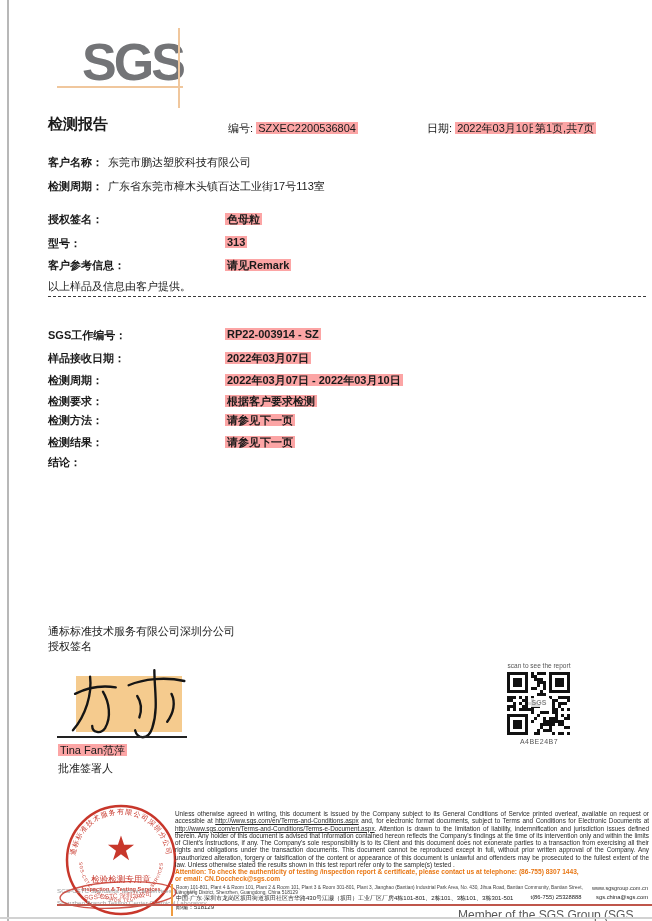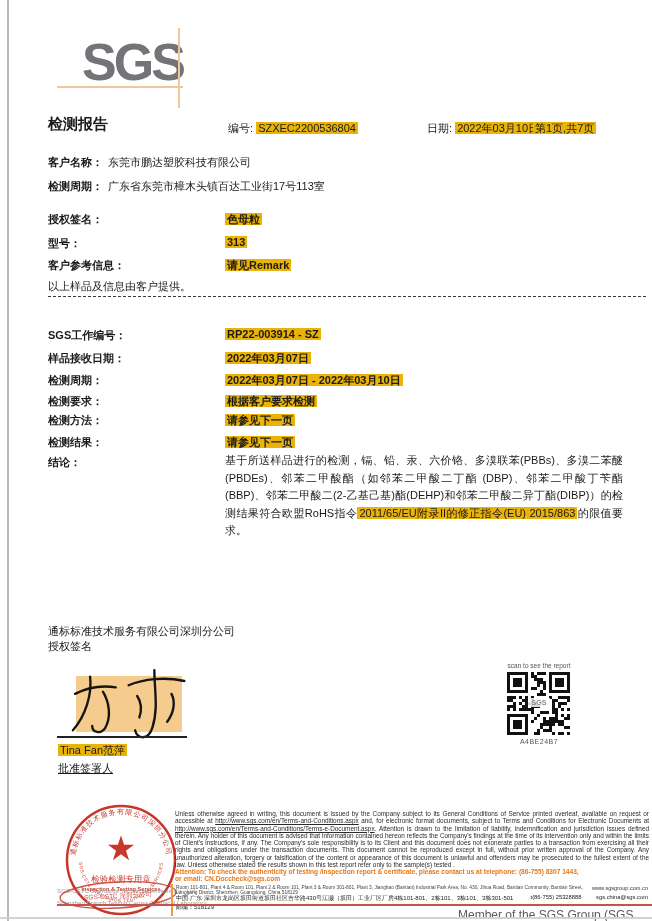--- a/index.html
+++ b/index.html
@@ -8,40 +8,40 @@
   .abs{position:absolute;}
   .edge-line{left:7px;top:0;width:2px;height:921px;background:#b8b8b8;}
   
   .logo-text{left:82px;top:36px;font-size:52px;font-weight:bold;color:#737477;letter-spacing:-3px;line-height:1;}
   .logo-hline{left:57px;top:86px;width:126px;height:2px;background:#f0c79d;}
   .logo-vline{left:178px;top:28px;width:2px;height:80px;background:#f0c79d;}
   .doc-title{left:48px;top:115px;font-size:15px;font-weight:bold;}
   .hdr-no{left:228px;top:121px;font-size:11px;}
   .hdr-date{left:427px;top:121px;font-size:11px;}
   .hdr-page{left:533px;top:121px;font-size:11px;}
-  .hl{background:#eab308;padding:0 2px;}
+  .hl{background:#fca5a5;padding:0 2px;}
   
   .row{left:48px;font-size:11px;white-space:nowrap;}
   .row .lbl{font-weight:bold;}
   .row .v1{position:absolute;left:60px;top:0;font-weight:normal;}
   .row .v2{position:absolute;left:177px;top:0;font-weight:bold;}
   .note{left:48px;top:279px;font-size:11px;}
   .dash{left:48px;top:296px;width:600px;height:1px;
         background:repeating-linear-gradient(90deg,#3a3a3a 0 3px,transparent 3px 5px);}
   
   .concl-lbl{left:48px;top:455px;font-size:11px;font-weight:bold;}
   .concl{left:225px;top:452px;width:398px;font-size:11px;line-height:17.5px;text-align:justify;}
   
   .sig-company{left:48px;top:624px;font-size:11px;}
   .sig-auth{left:48px;top:639px;font-size:11px;}
   .sig-hl{left:76px;top:676px;width:106px;height:56px;background:#f5cb8e;}
   .sig-svg{left:64px;top:666px;}
   .sig-line{left:57px;top:736px;width:130px;height:2px;background:#222;}
   .sig-name{left:58px;top:743px;font-size:11px;}
-  .sig-role{left:58px;top:761px;font-size:11px;text-decoration:underline;}
+  .sig-role{left:58px;top:761px;font-size:11px;}
   
   .qr-caption{left:496px;top:662px;width:86px;text-align:center;font-size:6.5px;color:#555;}
   .qr-box{left:507px;top:672px;width:63px;height:63px;background:#fff;}
   .qr-box .cell{position:absolute;background:#111;}
   .qr-logo{left:528px;top:698px;width:22px;font-size:7px;font-weight:bold;color:#888;
            background:rgba(255,255,255,.85);text-align:center;line-height:9px;}
   .qr-code{left:500px;top:738px;width:78px;text-align:center;font-size:7px;color:#555;letter-spacing:.5px;}
   
   .stamp-svg{left:63px;top:802px;}
   .oval-svg{left:56px;top:879px;}
@@ -123,23 +123,20 @@
   <div class="abs row" style="top:413px">
     <span class="lbl">检测方法：</span>
     <span class="v2"><span class="hl">请参见下一页</span></span>
   </div>
   <div class="abs row" style="top:435px">
     <span class="lbl">检测结果：</span>
     <span class="v2"><span class="hl">请参见下一页</span></span>
   </div>
 
   <div class="abs concl-lbl">结论：</div>
-  <div class="abs concl">
-    <span>基于所送样品进行的检测，镉、铅、汞、六价铬、多溴联苯(PBBs)、多溴二苯醚(PBDEs)、邻苯二甲酸酯（如邻苯二甲酸二丁酯 (DBP)、邻苯二甲酸丁苄酯(BBP)、邻苯二甲酸二(2-乙基己基)酯(DEHP)和邻苯二甲酸二异丁酯(DIBP)）的检测结果符合欧盟RoHS指令</span><span class="hl">2011/65/EU附录II的修正指令(EU) 2015/863</span><span>的限值要求。</span>
-  </div>
 
   <div class="abs sig-company">通标标准技术服务有限公司深圳分公司</div>
   <div class="abs sig-auth">授权签名</div>
   <div class="abs sig-hl"></div>
   <svg class="abs sig-svg" width="140" height="75" viewBox="0 0 130 70">
     <g fill="none" stroke="#151515" stroke-width="2.2" stroke-linecap="round">
       <path d="M10,26 C22,20 36,18 48,20"></path>
       <path d="M24,10 C26,26 20,46 8,60"></path>
       <path d="M36,24 C42,34 44,48 38,58 C34,64 26,62 26,56"></path>
       <path d="M60,18 C74,12 94,10 112,14"></path>

